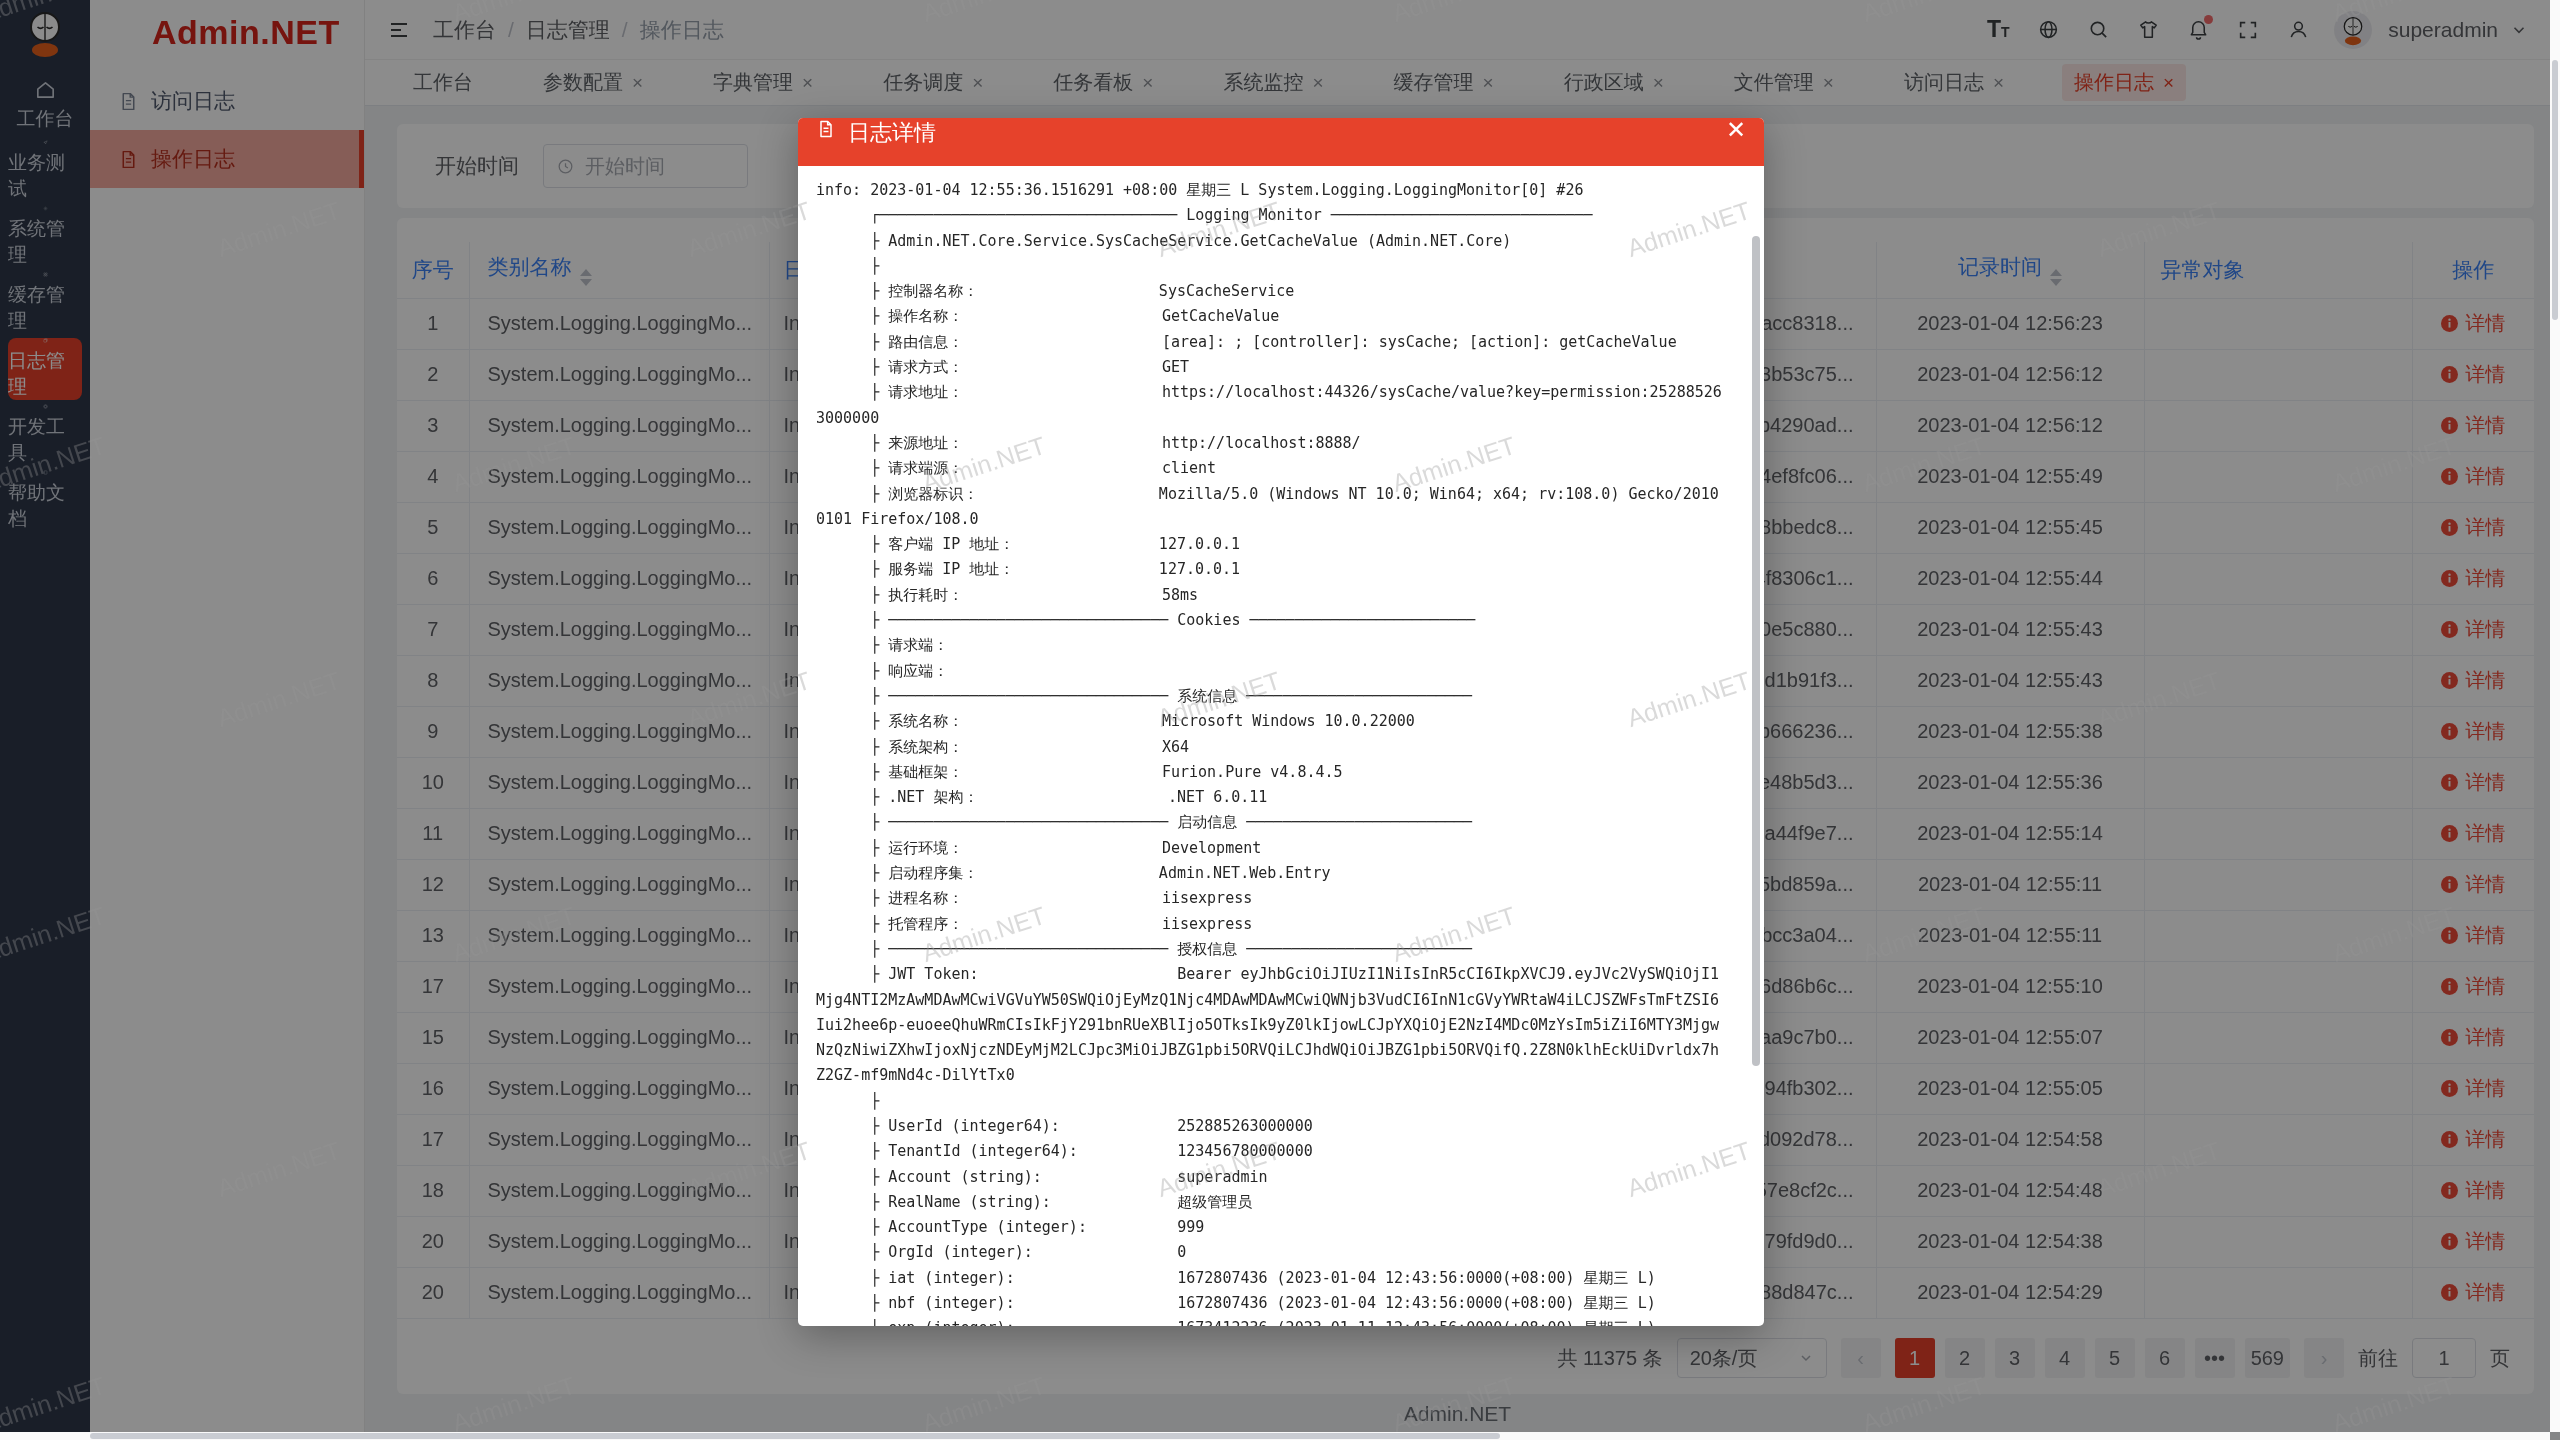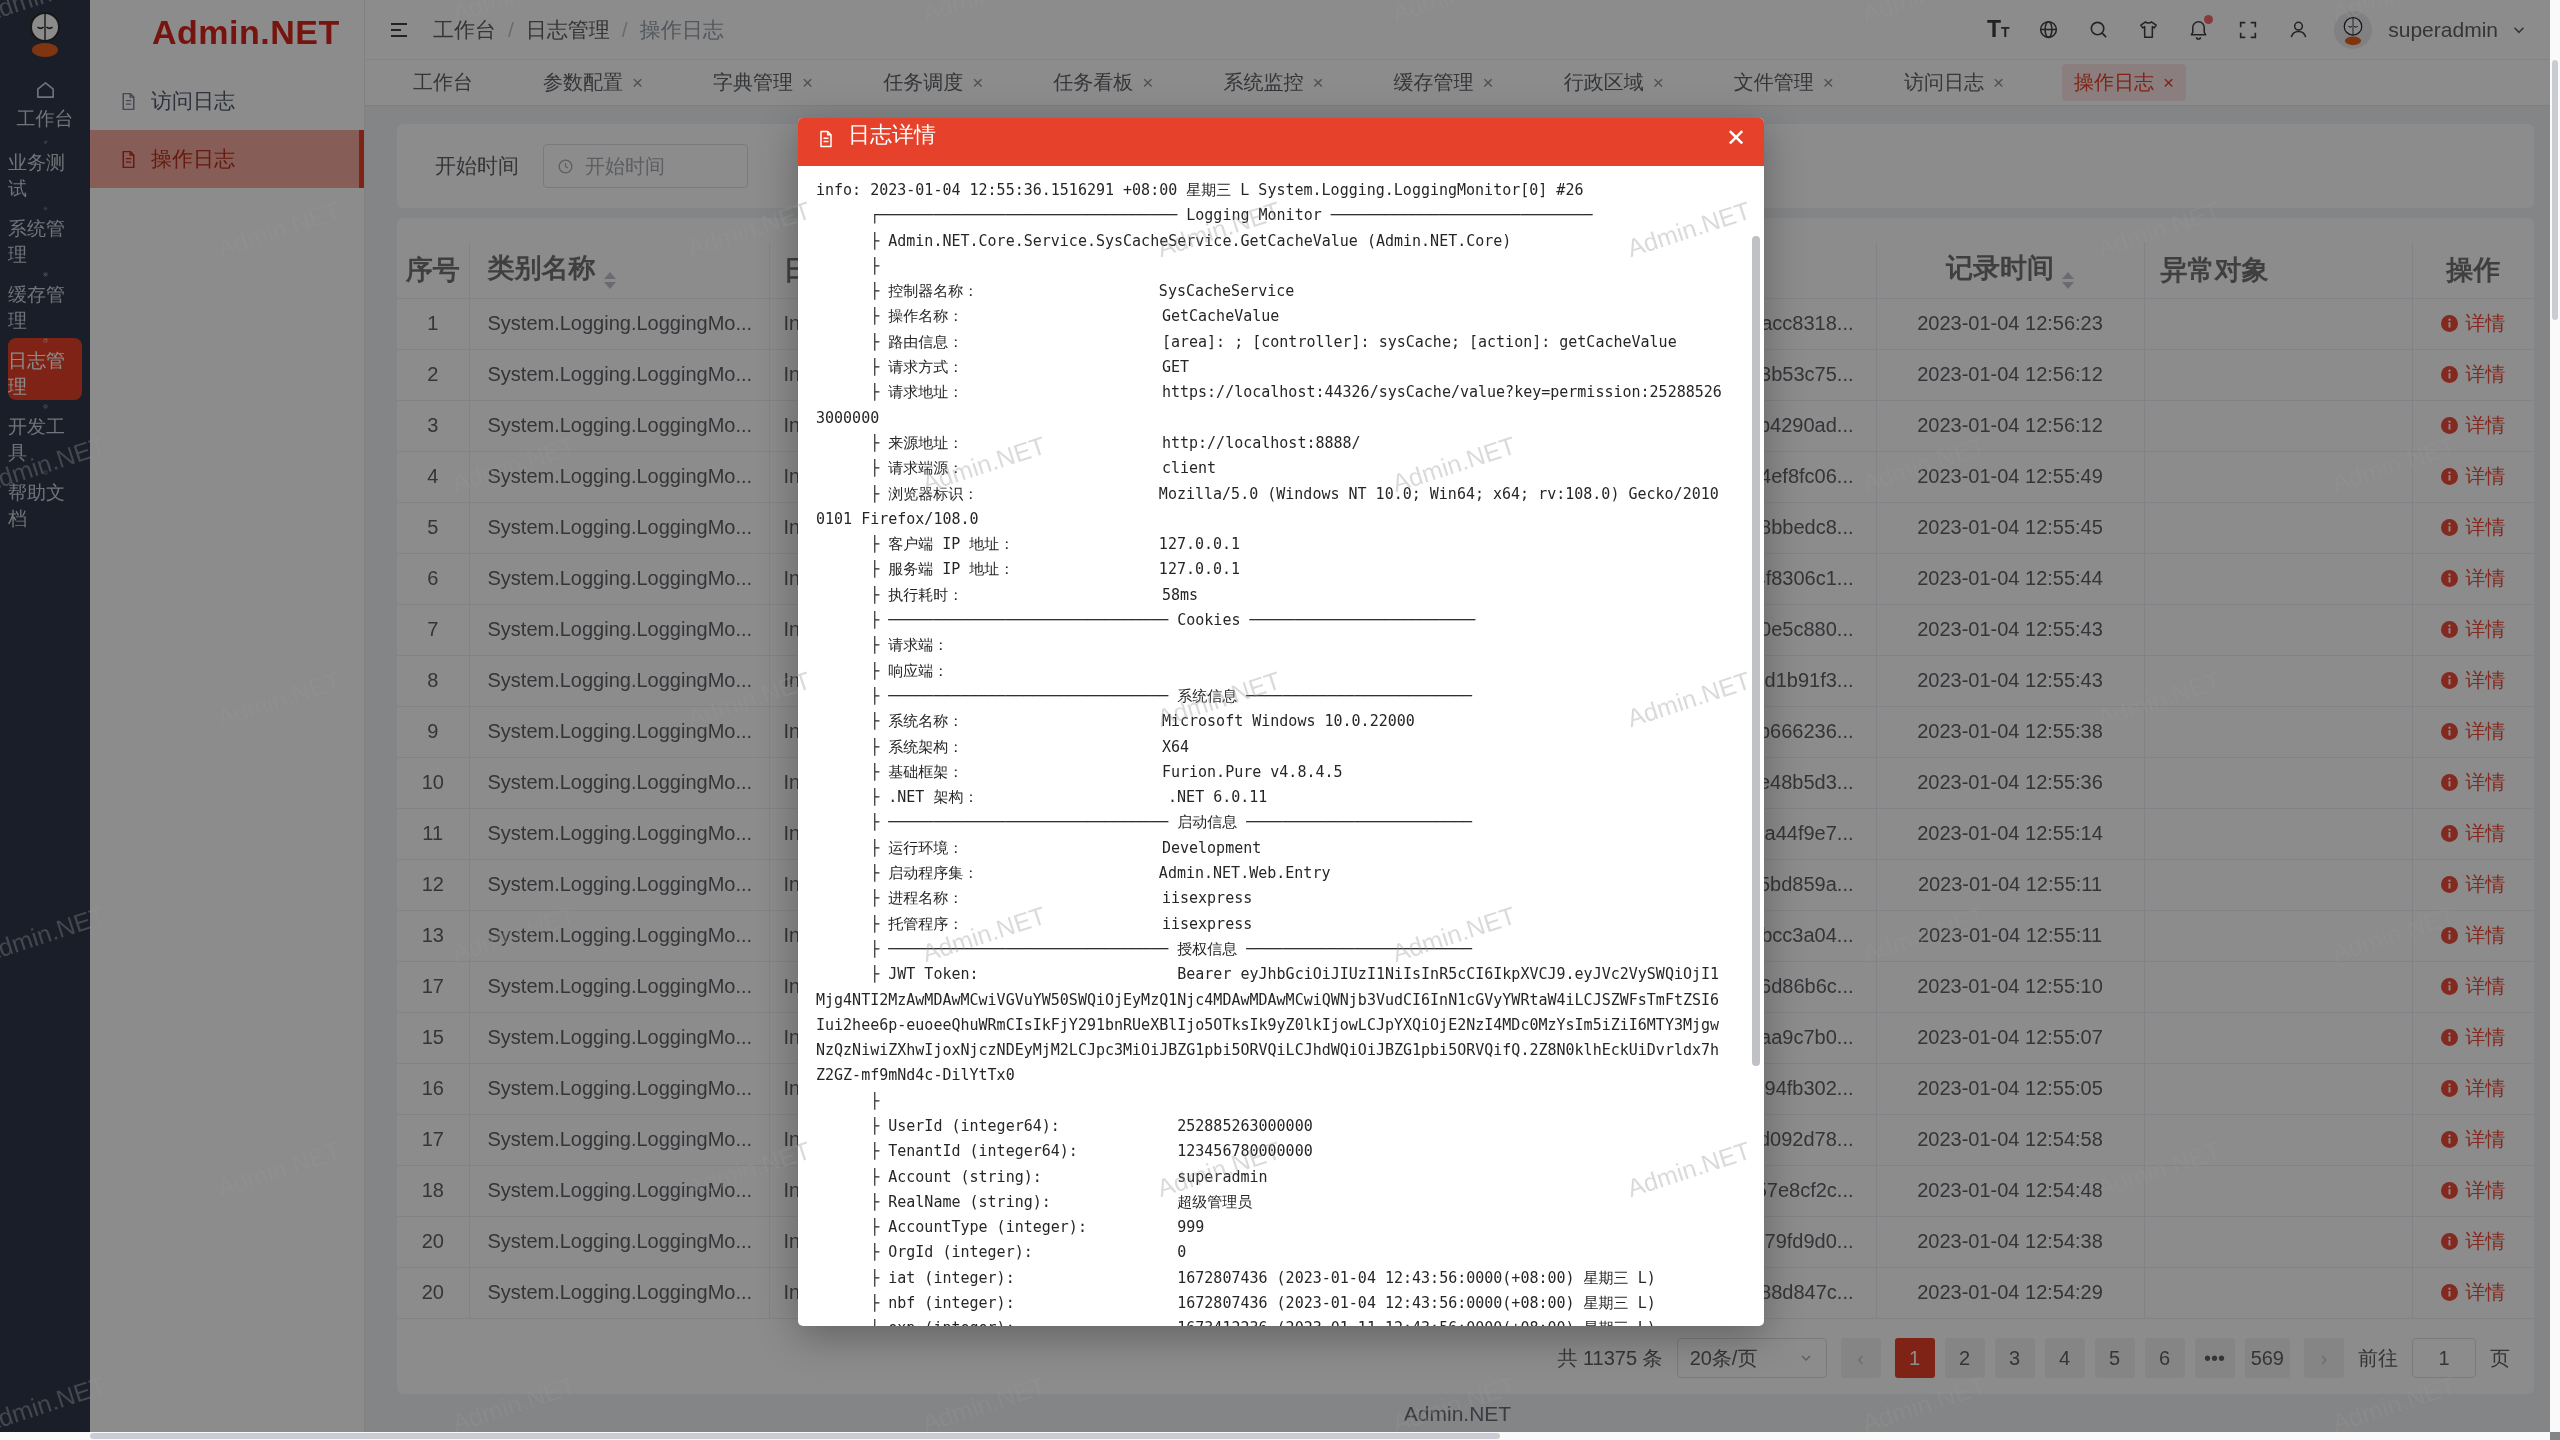--- a/index.html
+++ b/index.html
@@ -51,21 +51,21 @@
   
   .content { position:absolute; left:365px; right:10px; top:106px; bottom:8px; background:#f0f2f5; overflow:hidden; z-index:1; }
   .filter-card { position:absolute; left:32px; right:16px; top:18px; height:84px; background:#fff; border-radius:6px; display:flex; align-items:center; padding-left:38px; gap:24px; }
   .flabel { font-size:21px; color:#606266; }
   .dateinput { width:205px; height:44px; border:1px solid #dcdfe6; border-radius:4px; display:flex; align-items:center; gap:10px; padding:0 12px; cursor:text; }
   .dateinput svg { stroke:#a8abb2; }
   .dateinput .ph { font-size:20px; color:#a8abb2; }
 
   .table-card { position:absolute; left:32px; right:16px; top:112px; height:1176px; background:#fff; border-radius:6px; padding-top:24px; }
   table { width:100%; border-collapse:collapse; table-layout:fixed; }
-  th { height:56px; font-size:27px; font-weight:700; color:#737373; border-bottom:1px solid var(--border); border-right:1px solid var(--border); }
+  th { height:56px; font-size:21px; font-weight:400; color:#3b82f6; border-bottom:1px solid var(--border); border-right:1px solid var(--border); }
   td { height:51px; font-size:20px; color:#606266; border-bottom:1px solid var(--border); border-right:1px solid var(--border); overflow:hidden; white-space:nowrap; }
   th:last-child, td:last-child { border-right:none; }
   .h-seq,.c-seq { text-align:center; }
   .h-cat { text-align:left; padding-left:18px; }
   .c-cat { padding-left:18px; }
   .h-lvl { text-align:left; padding-left:14px; }
   .c-lvl { padding-left:14px; }
   .c-msg { text-align:right; padding-right:22px; }
   .h-time,.c-time { text-align:center; }
   .h-exc { text-align:left; padding-left:16px; }
@@ -84,21 +84,21 @@
   .pbtn.active { background:var(--red); color:#fff; }
   #pages { display:inline-flex; gap:10px; }
   .jump { width:64px; height:40px; border:1px solid #dcdfe6; border-radius:4px; display:flex; align-items:center; justify-content:center; font-size:20px; color:#606266; }
 
   .footer-app { position:absolute; left:0; right:0; top:1296px; text-align:center; font-size:21px; color:#6b6f76; }
   .footer-copy { position:absolute; left:0; right:0; top:1324px; text-align:center; font-size:19px; color:#9b9ea5; }
 
   
   .overlay { position:absolute; inset:0; background:rgba(0,0,0,.45); z-index:50; }
   .modal { position:absolute; left:798px; top:118px; width:966px; height:1208px; background:#fff; border-radius:5px; overflow:hidden; z-index:100; box-shadow:0 10px 40px rgba(0,0,0,.3); }
-  .modal-head { height:48px; background:#e6422b; display:flex; align-items:flex-end; padding:16px 18px; gap:12px; color:#fff; }
+  .modal-head { height:48px; background:#e6422b; display:flex; align-items:flex-start; padding:0 18px; gap:12px; color:#fff; }
   .modal-head .ttl { font-size:22px; }
   .modal-close { margin-left:auto; font-size:24px; color:#fff; cursor:pointer; line-height:1; }
   .modal-body { position:relative; height:1160px; overflow:hidden; }
   .modal-body pre { margin:0; padding:12px 18px; font-family:"DejaVu Sans Mono","DejaVu Sans",monospace; font-size:15px; line-height:25.3px; color:#262626; white-space:pre-wrap; word-break:break-all; width:946px; }
   .mscroll { position:absolute; right:4px; top:70px; width:8px; height:830px; border-radius:4px; background:#a9acb1; opacity:.75; }
 
   
   .hscrollbar { position:absolute; left:0; right:10px; bottom:0; height:8px; background:#fafafa; z-index:300; }
   .hthumb { position:absolute; left:90px; top:1px; width:1410px; height:6px; border-radius:3px; background:#c9ccd2; }
   .vscrollbar { position:absolute; right:0; top:0; bottom:8px; width:10px; background:#fafafa; z-index:300; }

